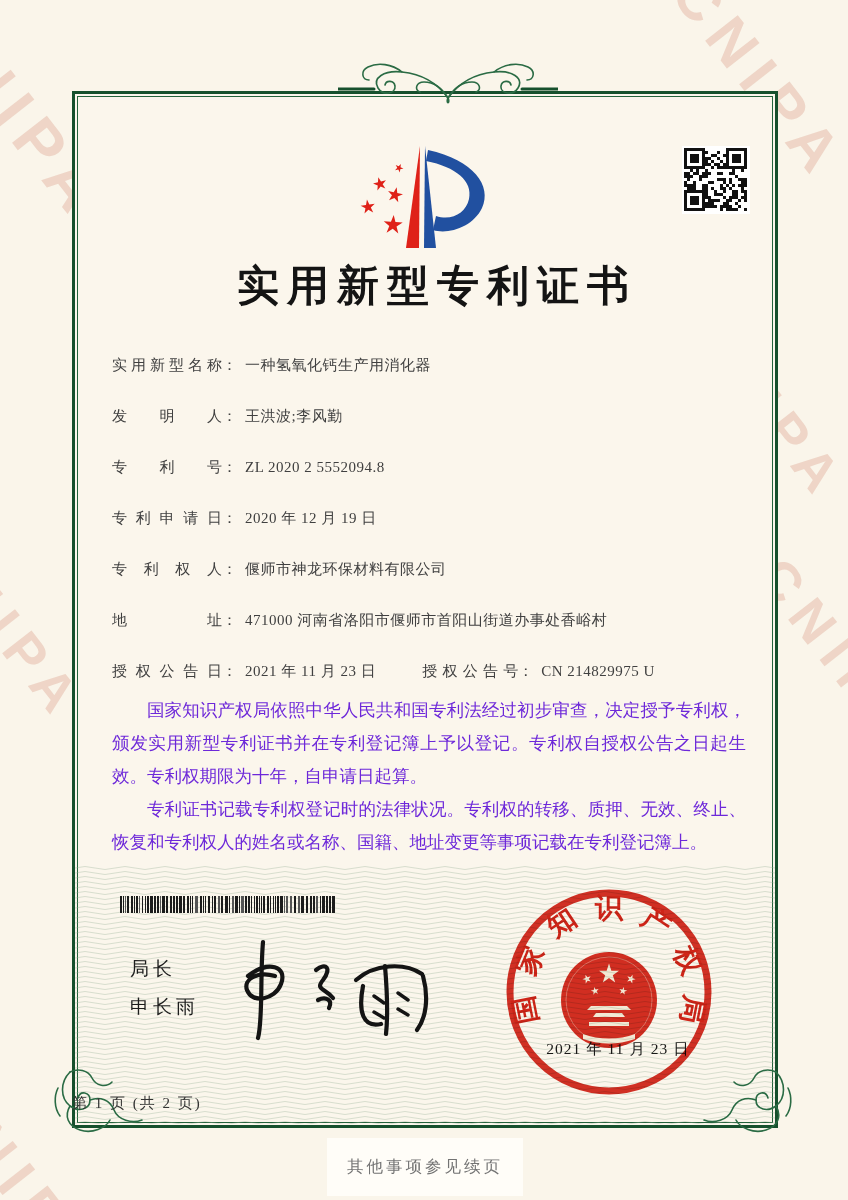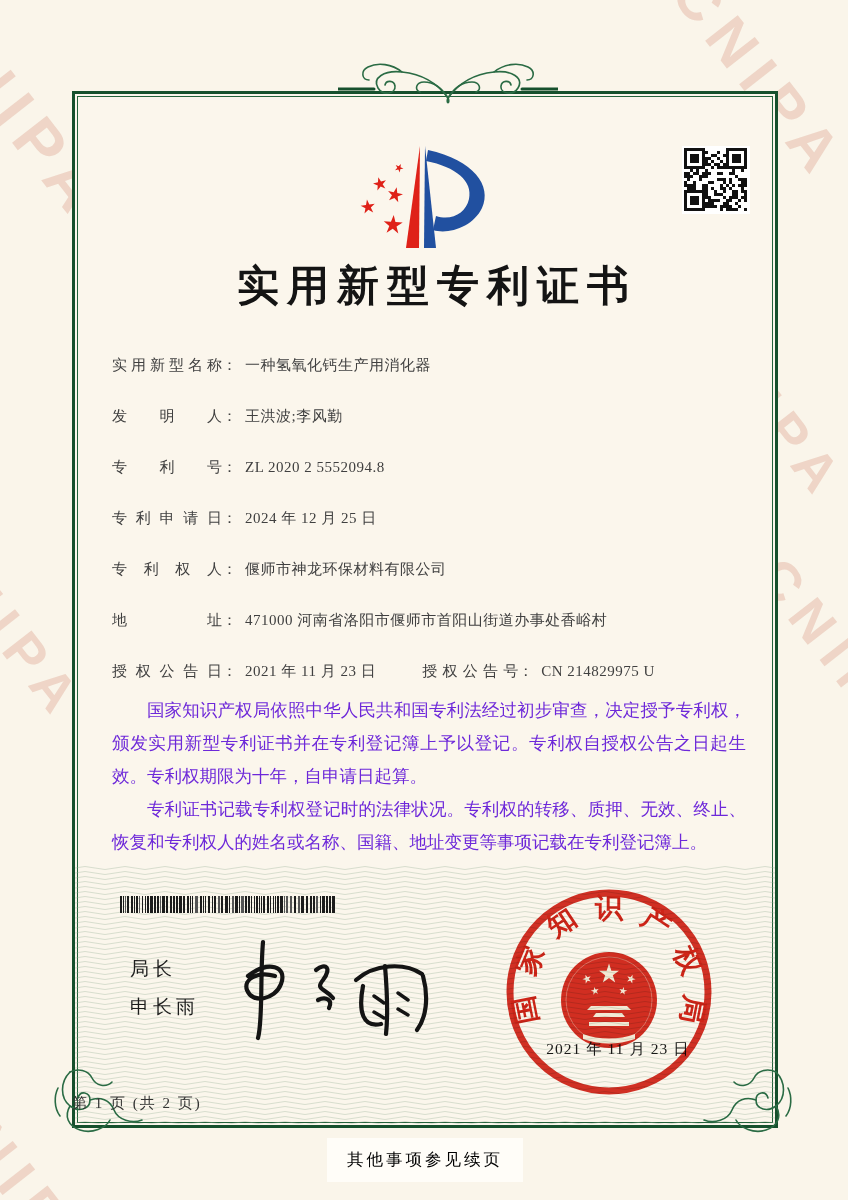--- a/index.html
+++ b/index.html
@@ -94,22 +94,22 @@
   .page-num{
     position:absolute;left:72px;top:1094px;width:706px;
     font-size:15px;letter-spacing:2px;color:#333;
   }
 
   
   .cont-note{
     position:absolute;left:72px;top:1138px;width:706px;text-align:center;
   }
   .cont-note span{
-    display:inline-block;background:#fffdf8;padding:11px 20px;
-    font-size:16.5px;letter-spacing:3px;color:#000000;
+    display:inline-block;background:#fffdf8;padding:18px 20px;
+    font-size:16.5px;letter-spacing:3px;color:#737373;
   }
 </style>
 </head>
 <body>
 
 <div class="page">
 
   <span class="wm wm1">CNIPA</span>
   <span class="wm wm2">CNIPA</span>
   <span class="wm wm3">CNIPA</span>
@@ -473,21 +473,21 @@
         <span class="fvalue">王洪波;李风勤</span>
     </div>
     <div class="frow">
       <span class="flabel">专利号</span>
         <span class="fcolon">：</span>
         <span class="fvalue">ZL 2020 2 5552094.8</span>
     </div>
     <div class="frow">
       <span class="flabel">专利申请日</span>
         <span class="fcolon">：</span>
-        <span class="fvalue">2024 年 12 月 25 日</span>
+        <span class="fvalue">2020 年 12 月 19 日</span>
     </div>
     <div class="frow">
       <span class="flabel">专利权人</span>
         <span class="fcolon">：</span>
         <span class="fvalue">偃师市神龙环保材料有限公司</span>
     </div>
     <div class="frow">
       <span class="flabel">地址</span>
         <span class="fcolon">：</span>
         <span class="fvalue">471000 河南省洛阳市偃师市首阳山街道办事处香峪村</span>

